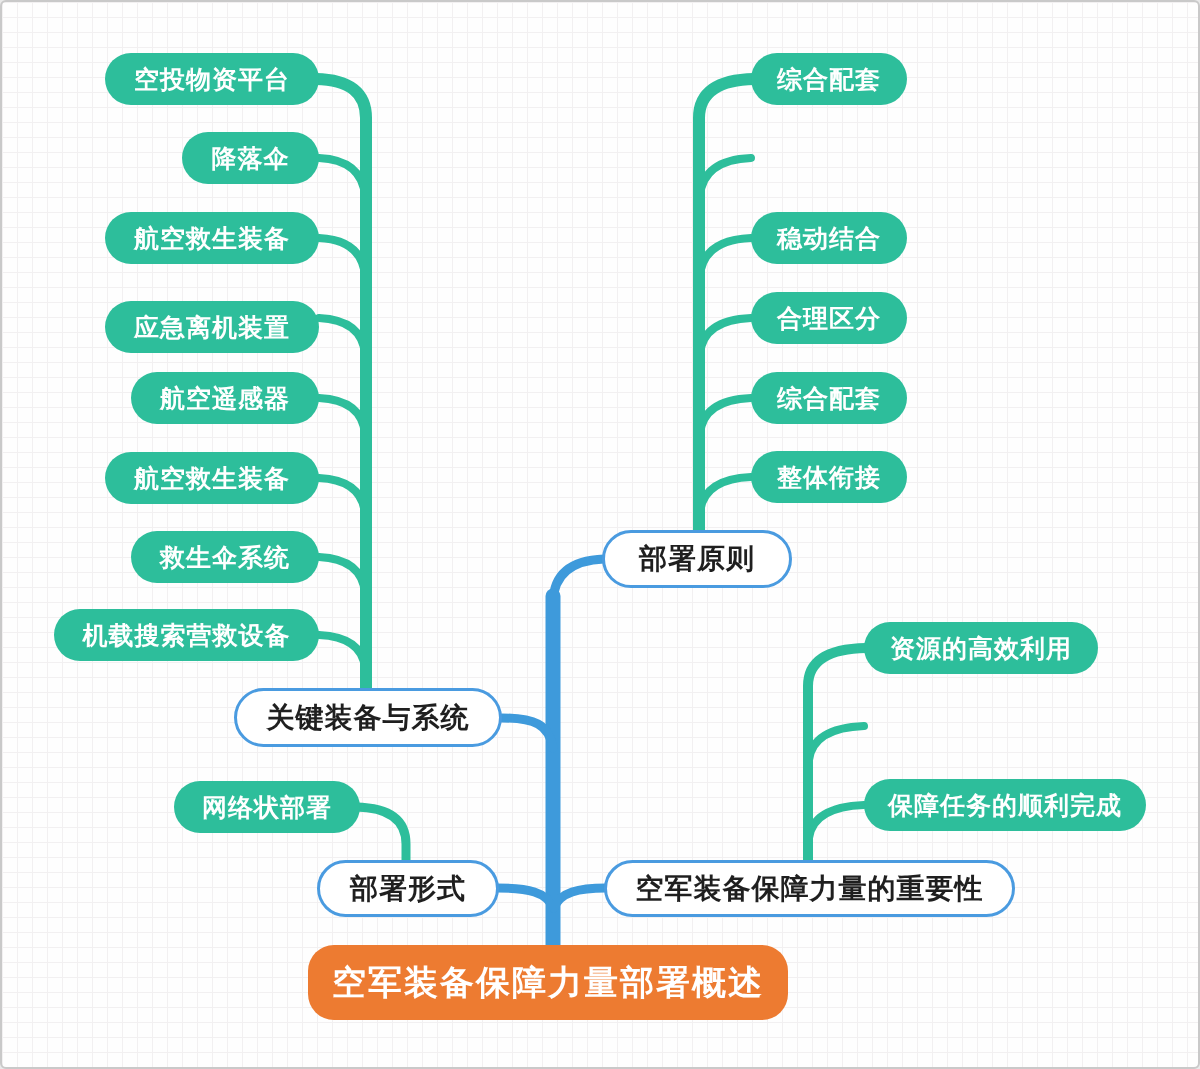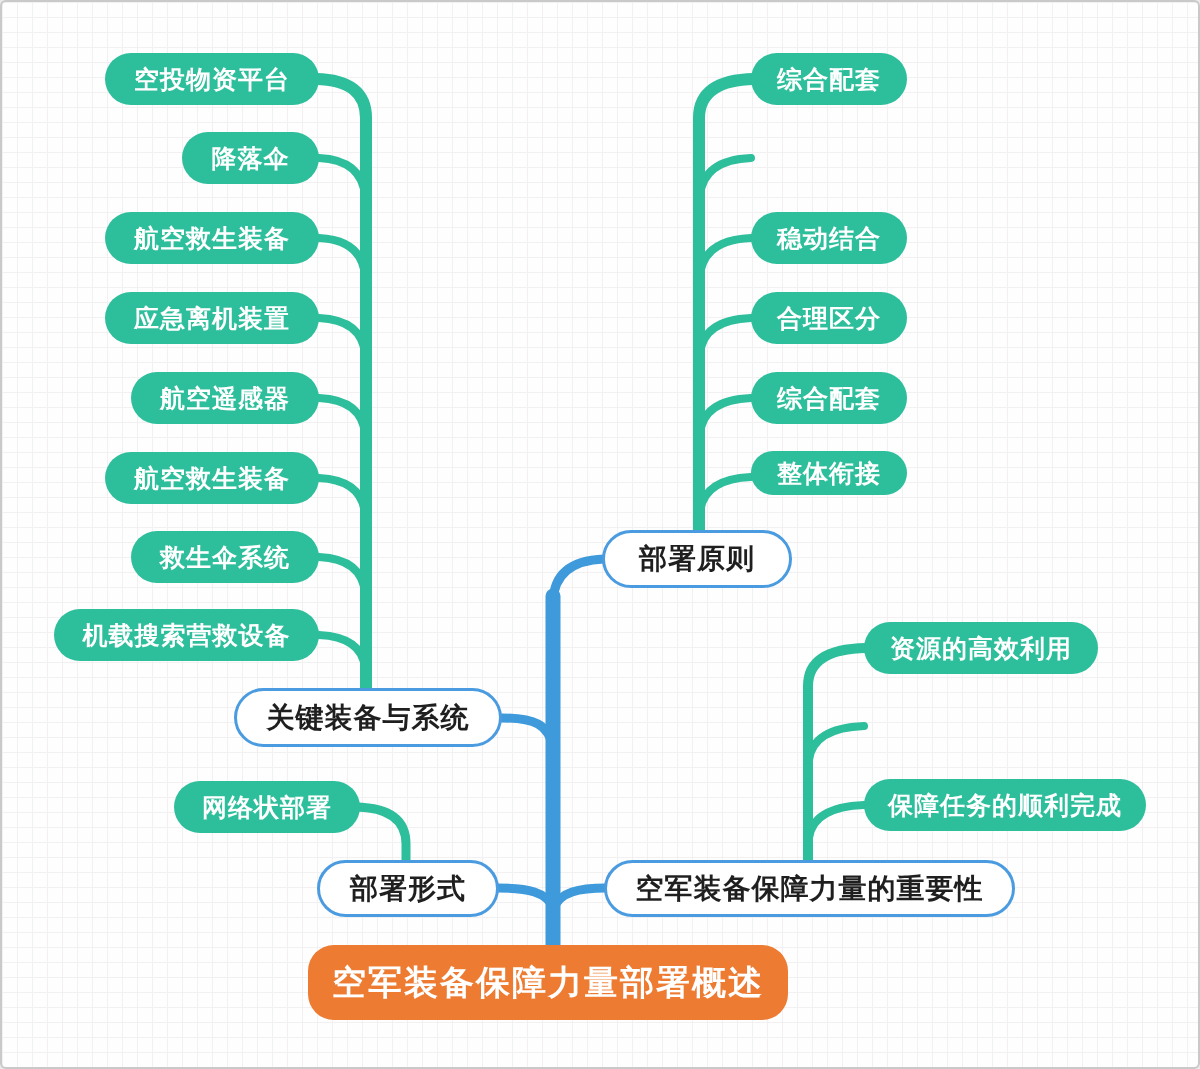--- a/index.html
+++ b/index.html
@@ -87,31 +87,31 @@
     <path class="bc" d="M602,557 Q552,559 551,600"></path>
     <path class="bt" d="M551,594 L551,944"></path>
     <path class="bc" d="M500,716 C532,716 547,722 551,746"></path>
     <path class="bc" d="M495,886 C526,886 545,890 551,906"></path>
     <path class="bc" d="M604,886 C577,886 558,890 552,906"></path>
   </svg>
 
   <div class="node leaf" style="left:103px;top:51px;width:214px;height:52px;">空投物资平台</div>
   <div class="node leaf" style="left:180px;top:130px;width:137px;height:52px;">降落伞</div>
   <div class="node leaf" style="left:103px;top:210px;width:214px;height:52px;">航空救生装备</div>
-  <div class="node leaf" style="left:103px;top:290px;width:214px;height:52px;">应急离机装置</div>
+  <div class="node leaf" style="left:103px;top:299px;width:214px;height:52px;">应急离机装置</div>
   <div class="node leaf" style="left:129px;top:370px;width:188px;height:52px;">航空遥感器</div>
   <div class="node leaf" style="left:103px;top:450px;width:214px;height:52px;">航空救生装备</div>
   <div class="node leaf" style="left:129px;top:529px;width:188px;height:52px;">救生伞系统</div>
   <div class="node leaf" style="left:52px;top:607px;width:265px;height:52px;">机载搜索营救设备</div>
 
   <div class="node leaf" style="left:749px;top:51px;width:156px;height:52px;">综合配套</div>
   <div class="node leaf" style="left:749px;top:210px;width:156px;height:52px;">稳动结合</div>
   <div class="node leaf" style="left:749px;top:290px;width:156px;height:52px;">合理区分</div>
   <div class="node leaf" style="left:749px;top:370px;width:156px;height:52px;">综合配套</div>
-  <div class="node leaf" style="left:749px;top:449px;width:156px;height:44px;">整体衔接</div>
+  <div class="node leaf" style="left:749px;top:449px;width:156px;height:52px;">整体衔接</div>
 
   <div class="node leaf" style="left:172px;top:779px;width:186px;height:52px;">网络状部署</div>
 
   <div class="node leaf" style="left:862px;top:620px;width:234px;height:52px;">资源的高效利用</div>
   <div class="node leaf" style="left:862px;top:777px;width:282px;height:52px;">保障任务的顺利完成</div>
 
   <div class="node main" style="left:232px;top:686px;width:268px;height:59px;">关键装备与系统</div>
   <div class="node main" style="left:600px;top:528px;width:190px;height:58px;">部署原则</div>
   <div class="node main" style="left:315px;top:858px;width:182px;height:57px;">部署形式</div>
   <div class="node main" style="left:602px;top:858px;width:411px;height:57px;">空军装备保障力量的重要性</div>

